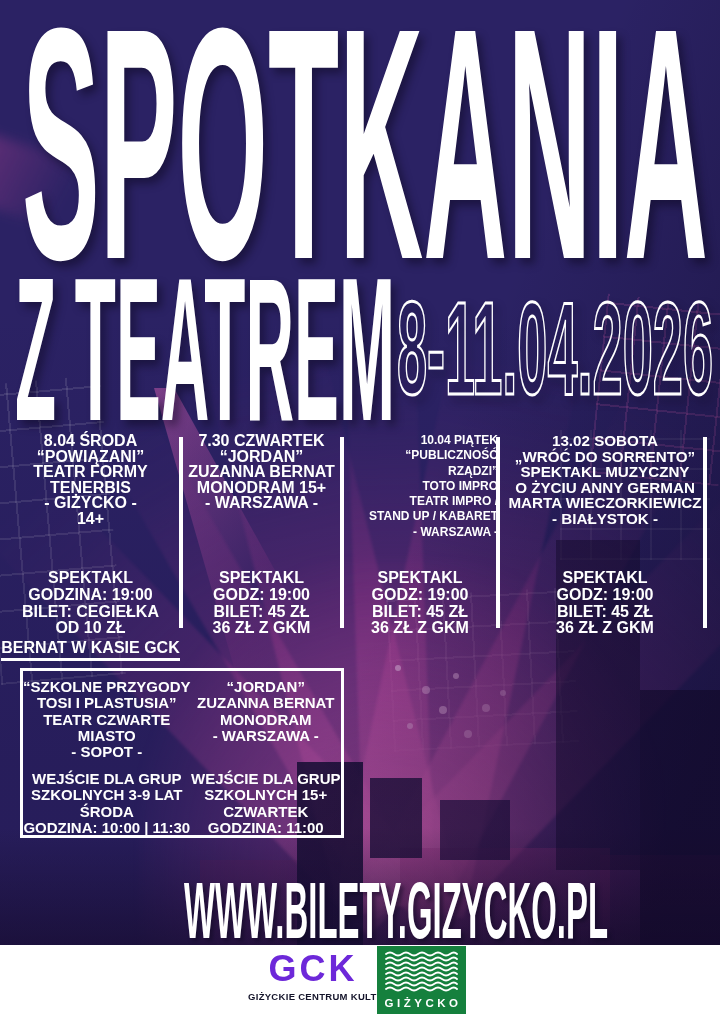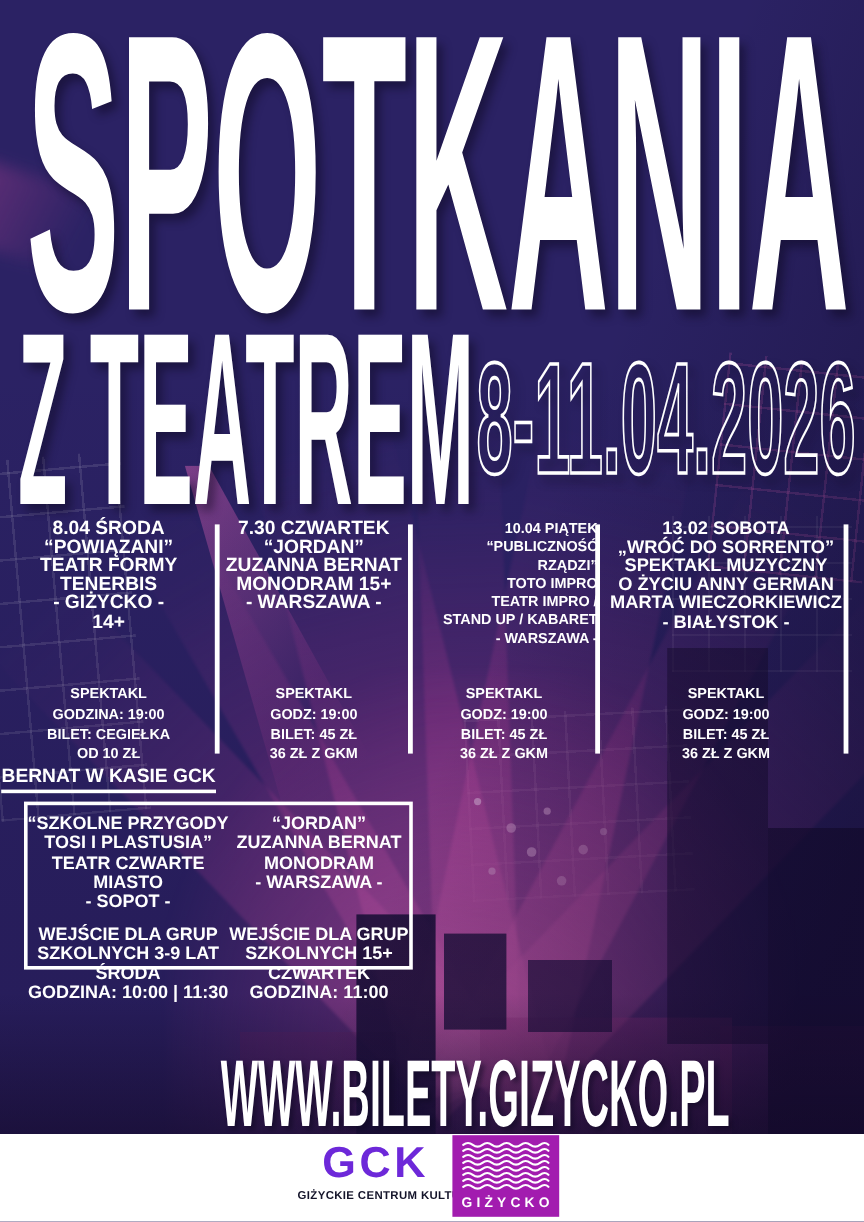--- a/index.html
+++ b/index.html
@@ -62,38 +62,38 @@
   .outlined{fill:none;stroke:#fff;stroke-width:3px;}
 
   .pre{white-space:pre;font-weight:bold;color:#fff;text-align:center;}
   .info-row,.show-row{position:absolute;left:0;width:712px;display:grid;
     grid-template-columns:181px 161px 156px 214px;z-index:2;}
   .info-row{top:433px;}
   .show-row{top:570px;}
   .info-row .pre{font-size:16px;line-height:15.5px;}
   .info-row .c3{font-size:12px;line-height:15.3px;text-align:right;}
   .info-row .c4{font-size:15.2px;line-height:15.5px;}
-  .show-row .pre{font-size:12px;line-height:16.8px;}
+  .show-row .pre{font-size:16px;line-height:16.8px;}
   .note{display:inline-block;margin-top:2px;font-size:16px;font-weight:bold;color:#fff;
     border-bottom:3px solid #fff;padding-bottom:1px;white-space:pre;}
   .vline{position:absolute;top:437px;height:191px;width:4px;background:#fff;z-index:2;}
   .v1{left:179px;} .v2{left:340px;} .v3{left:496px;} .v4{left:703px;}
 
-  .school-box{position:absolute;left:20px;top:668px;width:324px;height:140px;box-sizing:border-box;
+  .school-box{position:absolute;left:20px;top:668px;width:324px;height:170px;box-sizing:border-box;
     border:3px solid #fff;z-index:2;display:grid;grid-template-columns:1fr 1fr;padding-top:8px;}
   .school-col{position:relative;}
   .box-info{font-size:15px;line-height:16.3px;}
   .box-entry{position:absolute;top:92px;left:0;right:0;font-size:15px;line-height:16.3px;}
 
   .footer{position:absolute;left:0;top:945px;width:720px;height:73px;background:#fff;z-index:3;}
   .gck-logo{position:absolute;left:248px;top:4px;width:130px;text-align:center;}
   .gck-mark{color:#6d28d9;font-weight:800;font-size:36px;line-height:40px;letter-spacing:3px;}
   .gck-caption{margin-top:2px;font-size:9.5px;font-weight:600;color:#14142a;white-space:nowrap;
     letter-spacing:.3px;}
-  .giz-logo{position:absolute;left:377px;top:1px;width:89px;height:68px;background:#a21caf;
+  .giz-logo{position:absolute;left:377px;top:1px;width:89px;height:68px;background:#15803d;
     display:flex;flex-direction:column;align-items:center;justify-content:flex-end;padding-bottom:5px;
     box-sizing:border-box;}
   .giz-waves{position:absolute;top:5px;left:7px;}
   .giz-label{color:#fff;font-size:11.5px;font-weight:bold;letter-spacing:3.5px;margin-left:3px;}
 </style>
 </head>
 <body>
 
 <div class="poster">
 

